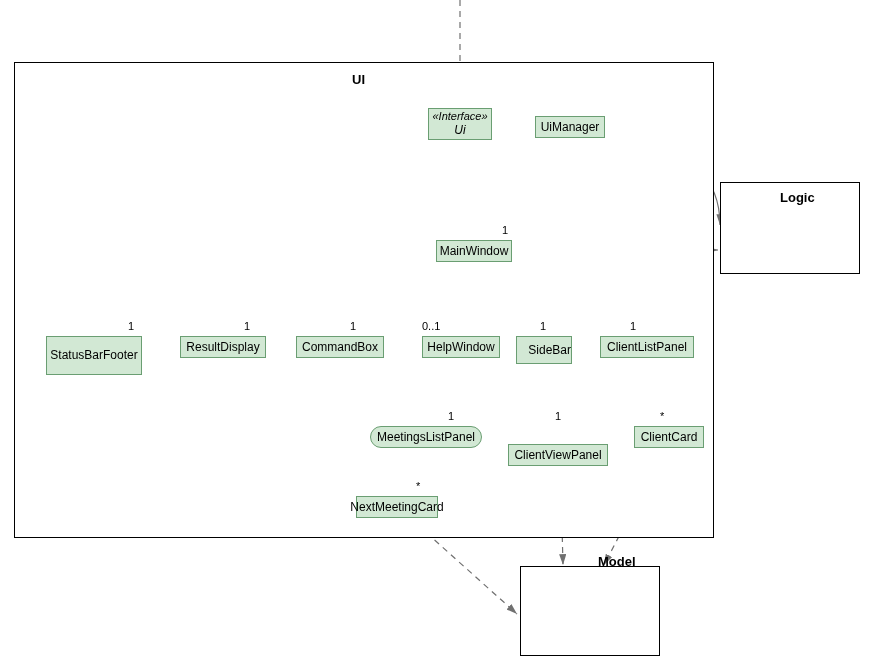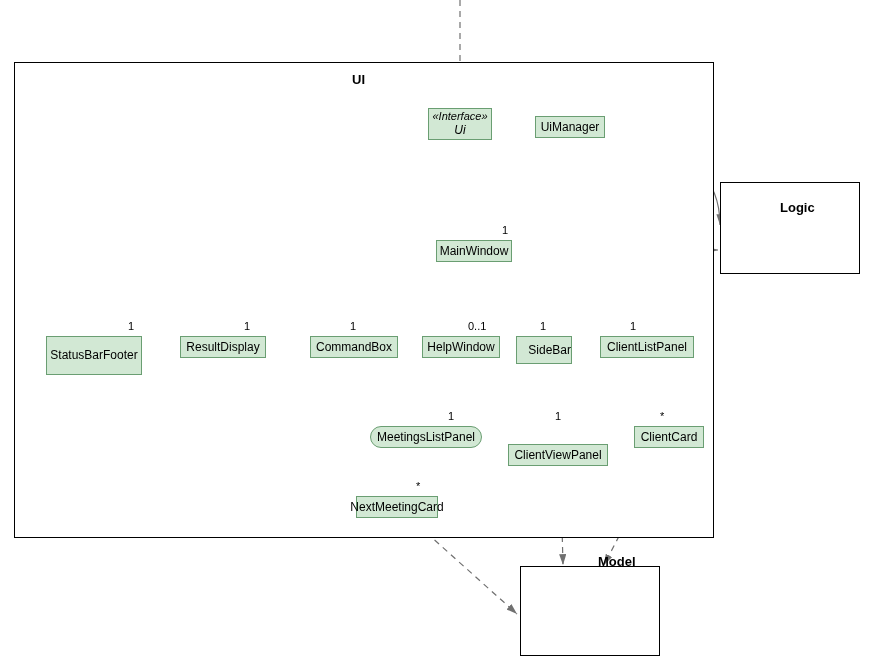--- a/index.html
+++ b/index.html
@@ -102,21 +102,21 @@
 
   <line x1="410" y1="518" x2="517" y2="614" stroke="#707070" stroke-width="1.2" stroke-dasharray="6,5" marker-end="url(#solidArrow)"></line>
   <line x1="560" y1="448" x2="563" y2="565" stroke="#707070" stroke-width="1.2" stroke-dasharray="6,5" marker-end="url(#solidArrow)"></line>
   <line x1="665" y1="448" x2="604" y2="565" stroke="#707070" stroke-width="1.2" stroke-dasharray="6,5" marker-end="url(#solidArrow)"></line>
 </svg>
 
 <div class="package" style="left:14px; top:62px; width:700px; height:476px;"></div>
 <div class="package-label" style="left:352px; top:72px;">UI</div>
 
 <div class="package" style="left:720px; top:182px; width:140px; height:92px;"></div>
-<div class="package-label" style="left:780px; top:190px;margin-top:10px;">Logic</div>
+<div class="package-label" style="left:780px; top:190px;">Logic</div>
 
 <div class="package" style="left:520px; top:566px; width:140px; height:90px;"></div>
 <div class="package-label" style="left:570px; top:554px;padding-left:28px;">Model</div>
 
 <div class="node" style="left:428px; top:108px; width:64px; height:32px;">
   <span class="stereo">«Interface»</span>
   <span style="font-style:italic;">Ui</span>
 </div>
 
 <div class="node" style="left:535px; top:116px; width:70px; height:22px;">
@@ -126,21 +126,21 @@
 <div class="node" style="left:436px; top:240px; width:76px; height:22px;text-align:right;">
   <span>MainWindow</span>
 </div>
 
 <div class="node" style="left:46px; top:336px; width:96px; height:39px;">
   <span>StatusBarFooter</span>
 </div>
 <div class="node" style="left:180px; top:336px; width:86px; height:22px;">
   <span>ResultDisplay</span>
 </div>
-<div class="node" style="left:296px; top:336px; width:88px; height:22px;margin-left:14px;">
+<div class="node" style="left:296px; top:336px; width:88px; height:22px;">
   <span>CommandBox</span>
 </div>
 <div class="node" style="left:410px; top:336px; width:78px; height:22px;margin-left:12px;">
   <span>HelpWindow</span>
 </div>
 <div class="node" style="left:516px; top:336px; width:56px; height:28px;align-items:flex-end;">
   <span>SideBar</span>
 </div>
 <div class="node" style="left:600px; top:336px; width:94px; height:22px;">
   <span>ClientListPanel</span>
@@ -156,19 +156,19 @@
   <span>ClientCard</span>
 </div>
 <div class="node" style="left:356px; top:496px; width:82px; height:22px;">
   <span>NextMeetingCard</span>
 </div>
 
 <div class="mult" style="left:502px; top:224px;">1</div>
 <div class="mult" style="left:128px; top:320px;">1</div>
 <div class="mult" style="left:244px; top:320px;">1</div>
 <div class="mult" style="left:350px; top:320px;">1</div>
-<div class="mult" style="left:468px; top:320px;text-align:center;">0..1</div>
+<div class="mult" style="left:422px; top:320px;text-align:center;">0..1</div>
 <div class="mult" style="left:540px; top:320px;">1</div>
 <div class="mult" style="left:630px; top:320px;">1</div>
 <div class="mult" style="left:448px; top:410px;">1</div>
 <div class="mult" style="left:555px; top:410px;">1</div>
 <div class="mult" style="left:660px; top:410px;">*</div>
 <div class="mult" style="left:416px; top:480px;">*</div>
 
 </body></html>

